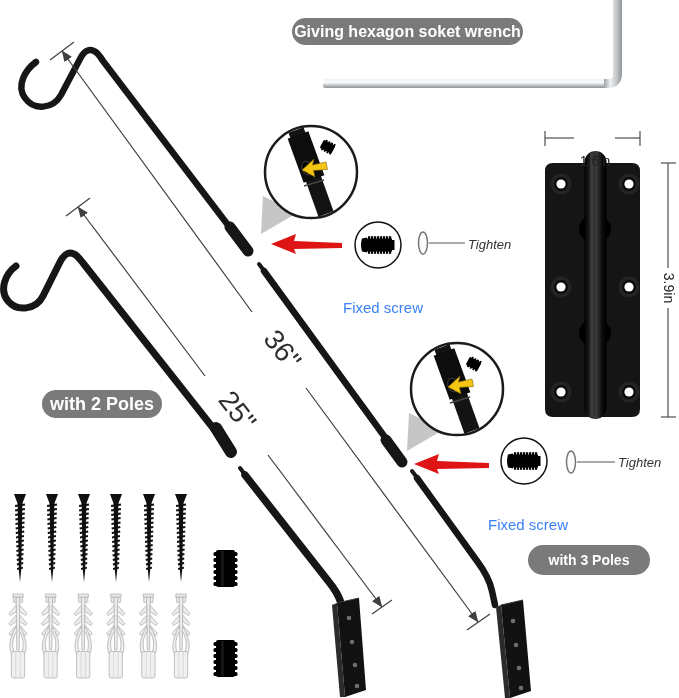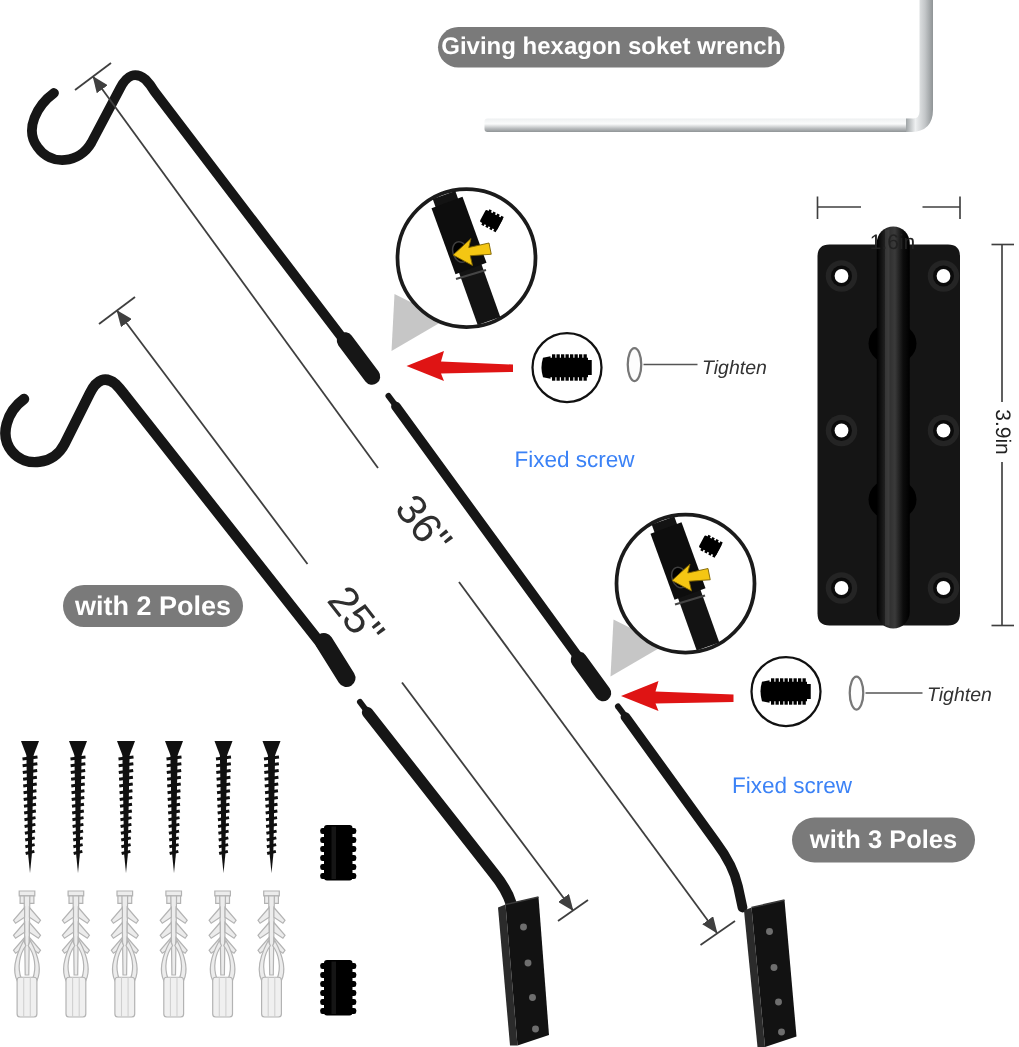--- a/index.html
+++ b/index.html
@@ -4,21 +4,21 @@
 <style>
   html,body{margin:0;padding:0;background:#fff;}
   #stage{position:relative;width:679px;height:698px;background:#ffffff;overflow:hidden;
          font-family:"Liberation Sans",sans-serif;}
   #stage svg{position:absolute;left:0;top:0;}
   .pill{position:absolute;background:#7a7a7a;color:#ffffff;font-weight:700;
         display:flex;align-items:center;justify-content:center;
         border-radius:16px;white-space:nowrap;}
   .pill-wrench{left:292px;top:18px;width:231px;height:27px;font-size:16px;}
   .pill-2{left:30px;top:390px;width:120px;height:28px;font-size:18px;margin-left:12px;}
-  .pill-3{left:528px;top:545px;width:122px;height:30px;font-size:17px;}
+  .pill-3{left:528px;top:545px;width:122px;height:30px;font-size:14px;}
   .lbl{position:absolute;color:#1c1c1c;white-space:nowrap;}
   .dimbig{font-size:28px;color:#2f2f2f;}
   .rot52{transform:translate(-50%,-50%) rotate(52deg);}
   .rot90{transform:translate(-50%,-50%) rotate(90deg);}
   .ctr{transform:translate(-50%,-50%);margin-top:24px;}
   .dim36{left:282px;top:350px;}
   .dim25{left:237px;top:411px;}
   .dim16{left:595px;top:137px;font-size:14px;color:#222;}
   .dim39{left:669px;top:288px;font-size:14px;color:#222;}
   .fscrew{font-size:15px;color:#3b82f6;}

